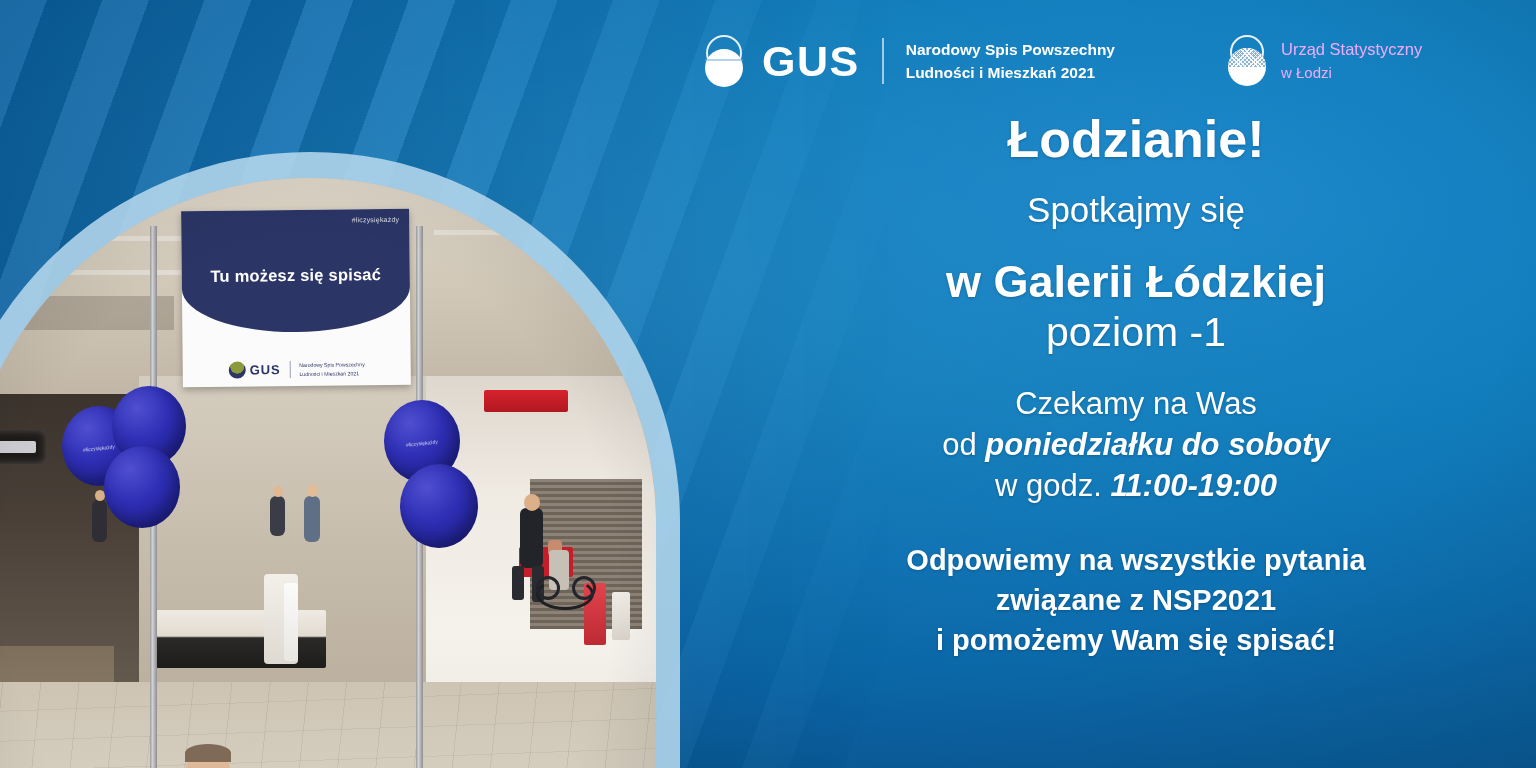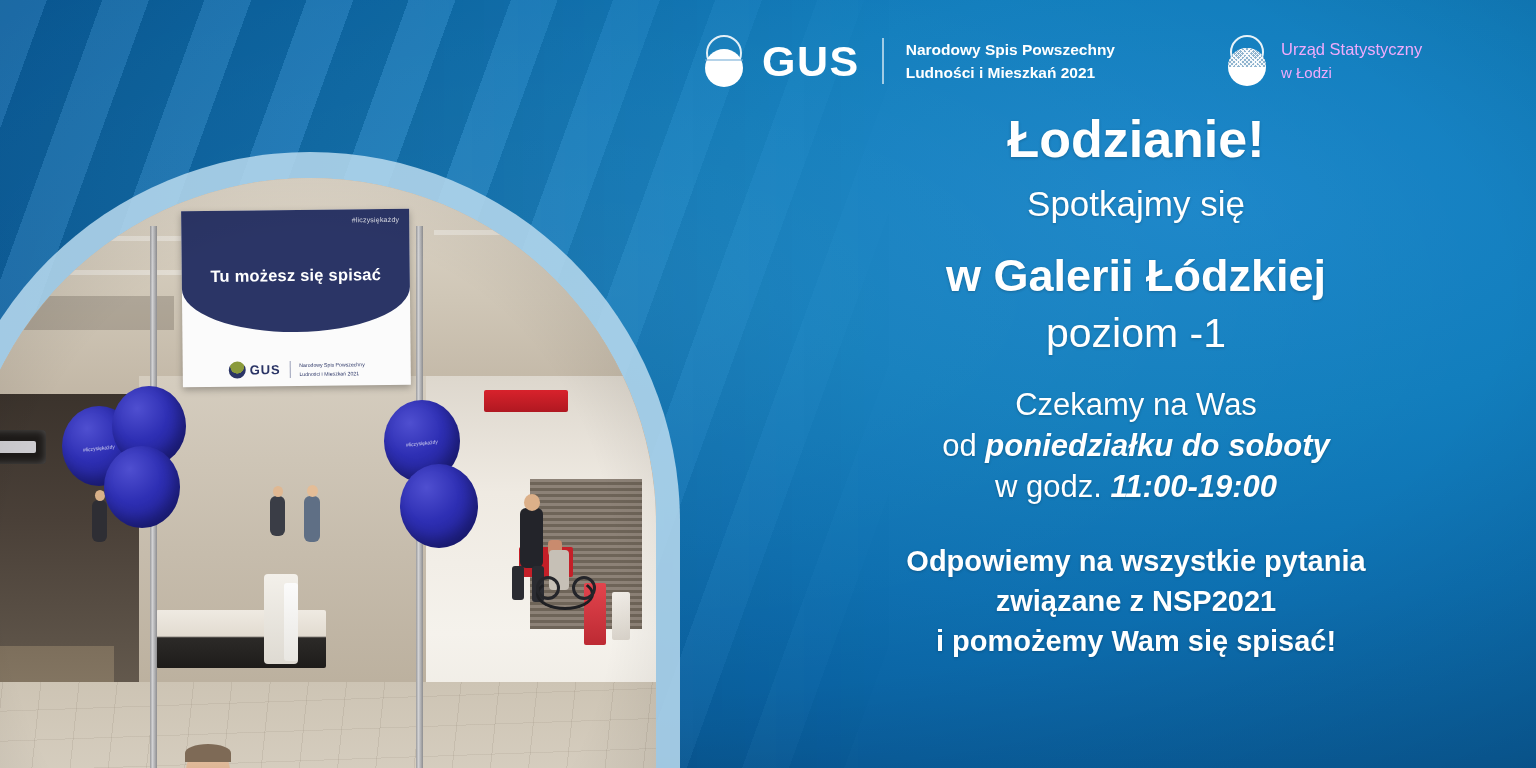--- a/index.html
+++ b/index.html
@@ -255,24 +255,24 @@
   }
   .us-text{ color:#f0abfc; font-size:16.5px; line-height:1.45; }
   .us-text .l2{ font-size:15px; }
 
   
   .copy{
     position:absolute; left:760px; right:24px; top:112px;
     text-align:center; color:#fff;
     text-shadow:0 1px 3px rgba(0,0,0,.22);
   }
-  .headline{ font-size:52px; font-weight:bold; line-height:1.06; margin-bottom:16px; }
+  .headline{ font-size:52px; font-weight:bold; line-height:1.06; margin-bottom:22px; }
   .sub1{ font-size:35px; font-weight:400; line-height:1.2; margin-bottom:26px; }
   .venue{ font-size:45px; font-weight:bold; line-height:1.12; }
-  .level{ font-size:41px; font-weight:400; line-height:1.2; margin-bottom:26px;margin-top:7px; }
+  .level{ font-size:41px; font-weight:400; line-height:1.2; margin-bottom:26px; }
   .hours{ font-size:31px; font-weight:400; line-height:1.33; }
   .hours b{ font-weight:bold;font-style:italic; }
   .spacer{ height:34px; }
   .closing{ font-size:29px; font-weight:700; line-height:1.38; }
 </style>
 </head>
 <body>
 
 <div class="bg-base"></div>
 <div class="bg-stripes"></div>

